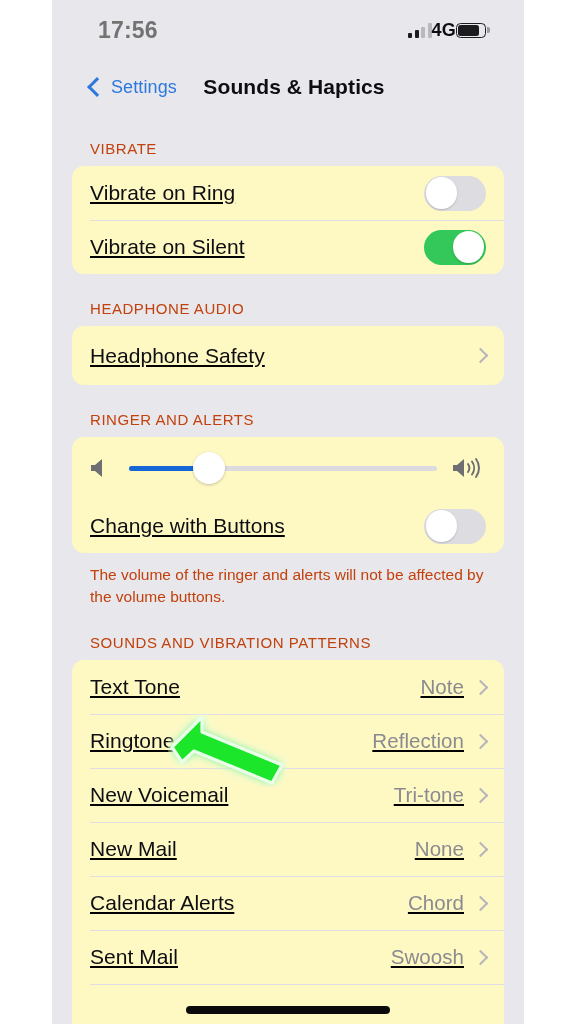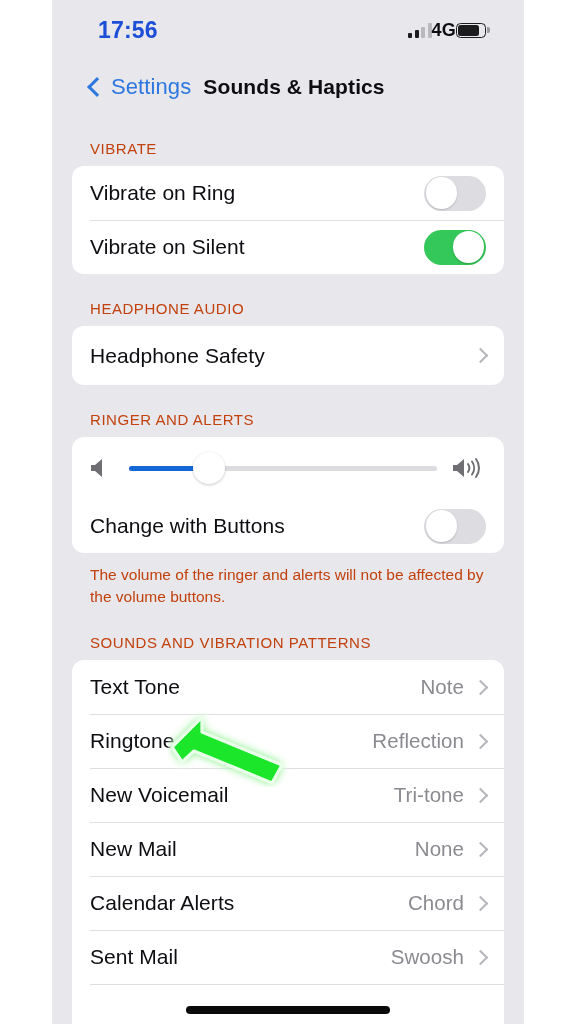--- a/index.html
+++ b/index.html
@@ -18,21 +18,21 @@
   }
 
   
   .statusbar{
     height:60px;
     display:flex;align-items:center;justify-content:space-between;
     padding:0 38px 0 46px;
     box-sizing:border-box;
   }
   .clock{
-    font-size:23px;font-weight:bold;color:#1d4ed8;letter-spacing:.2px;
+    font-size:23px;font-weight:bold;color:#737373;letter-spacing:.2px;
   }
   .status-right{display:flex;align-items:center;}
   .sig{display:flex;align-items:flex-end;gap:2.5px;height:15px;}
   .sig i{display:block;width:4px;border-radius:1px;background:#1c1c1e;}
   .sig i:nth-child(1){height:5px;}
   .sig i:nth-child(2){height:8px;}
   .sig i:nth-child(3){height:11px;background:#b8b8bd;}
   .sig i:nth-child(4){height:15px;background:#b8b8bd;}
   .net{font-size:18px;font-weight:600;color:#0d0d12;letter-spacing:.2px;}
   .batt{position:relative;width:30px;height:15px;}
@@ -51,39 +51,39 @@
     height:54px;position:relative;display:flex;align-items:center;
     padding:0 38px;box-sizing:border-box;
   }
   .back{
     display:flex;align-items:center;gap:7px;color:#2C78DE;cursor:pointer;
   }
   .back .chev{
     width:11px;height:11px;border-left:3.1px solid #2C78DE;border-bottom:3.1px solid #2C78DE;
     transform:rotate(45deg);display:block;margin-bottom:1px;
   }
-  .back .lbl{font-size:22px;letter-spacing:.1px;}
+  .back .lbl{font-size:18px;letter-spacing:.1px;}
   .nav-title{
     position:absolute;left:12px;right:0;text-align:center;
     font-size:21px;font-weight:bold;color:#0d0d12;pointer-events:none;
     letter-spacing:.1px;
   }
 
   
   .content{padding:0 20px;}
   .sec-header{
     font-size:15px;color:#c2410c;letter-spacing:.55px;
     padding:26px 18px 9px 18px;text-transform:uppercase;
   }
   .sec-footer{
     font-size:15.5px;color:#c2410c;line-height:1.42;
     padding:11px 18px 0 18px;
   }
   .card{
-    background:#ffffff;border-radius:12px;overflow:hidden;
+    background:#fef9c3;border-radius:12px;overflow:hidden;text-decoration:underline;
   }
   .row{
     display:flex;align-items:center;justify-content:space-between;
     padding:0 18px;height:54px;position:relative;cursor:pointer;
   }
   .row.tall{height:59px;}
   .row + .row::before{
     content:"";position:absolute;left:18px;right:0;top:0;height:1px;background:#DFDEE3;
   }
   .row-label{font-size:21px;color:#0d0d12;letter-spacing:.05px;}

